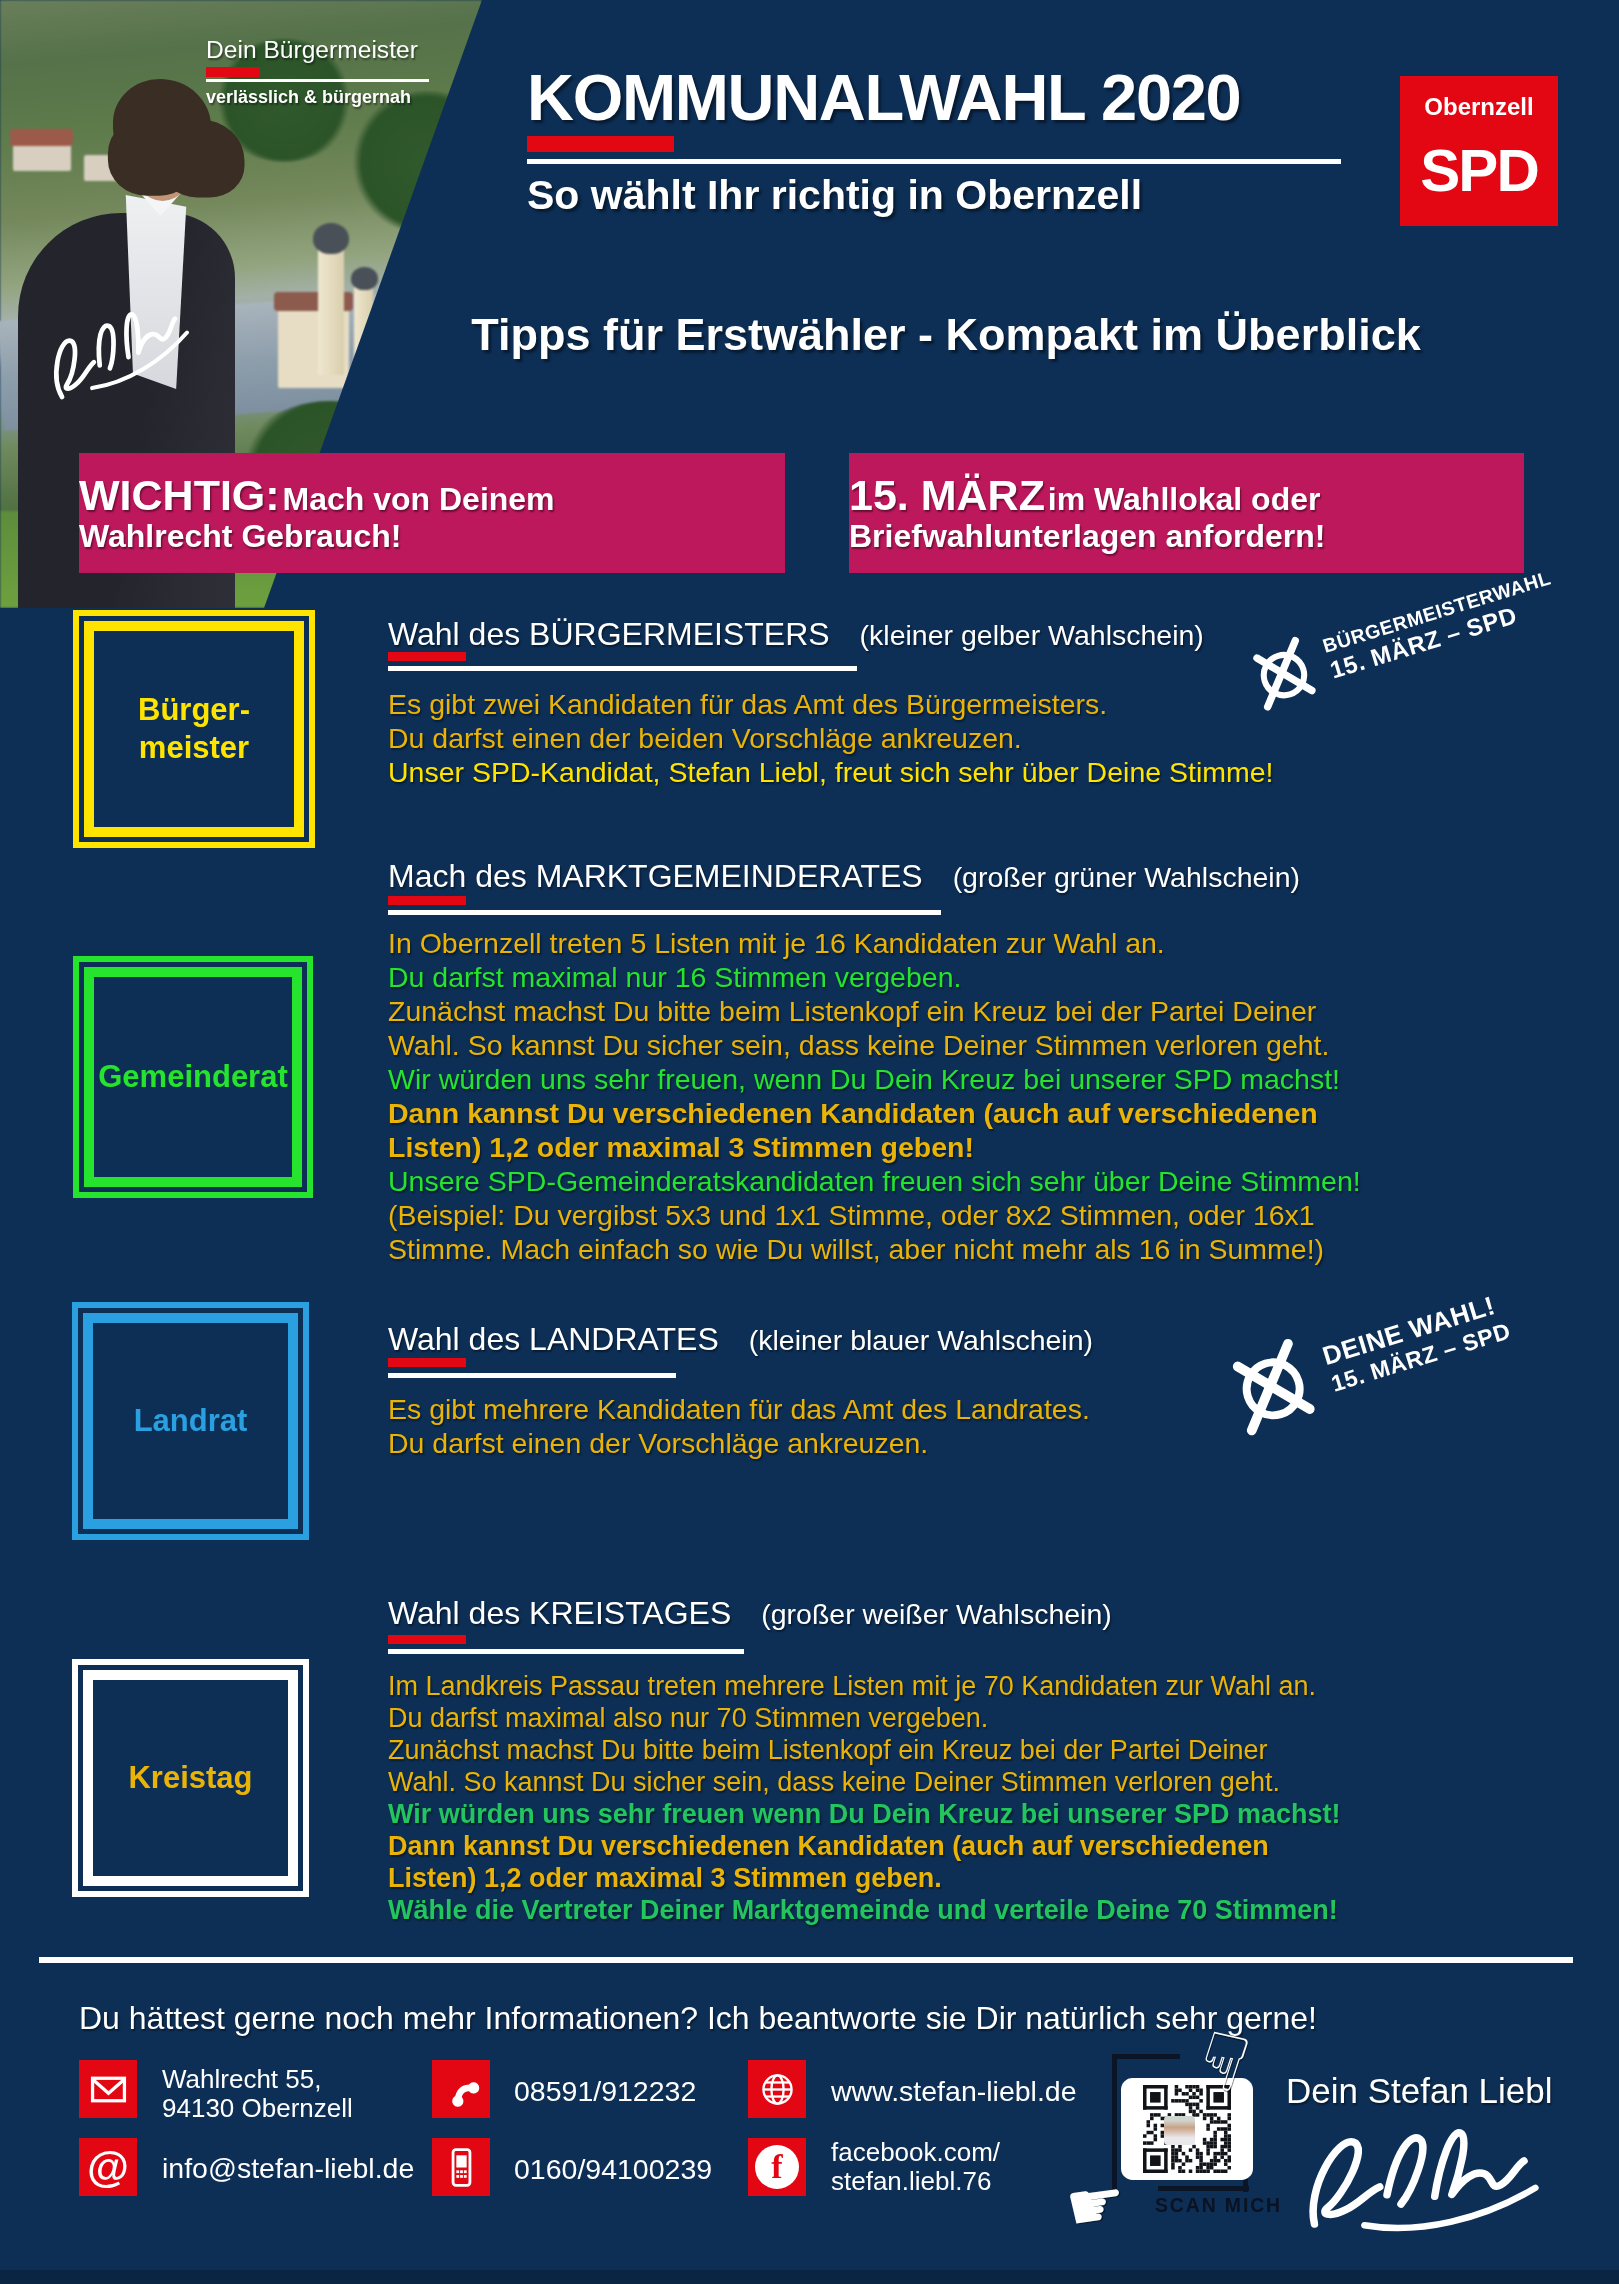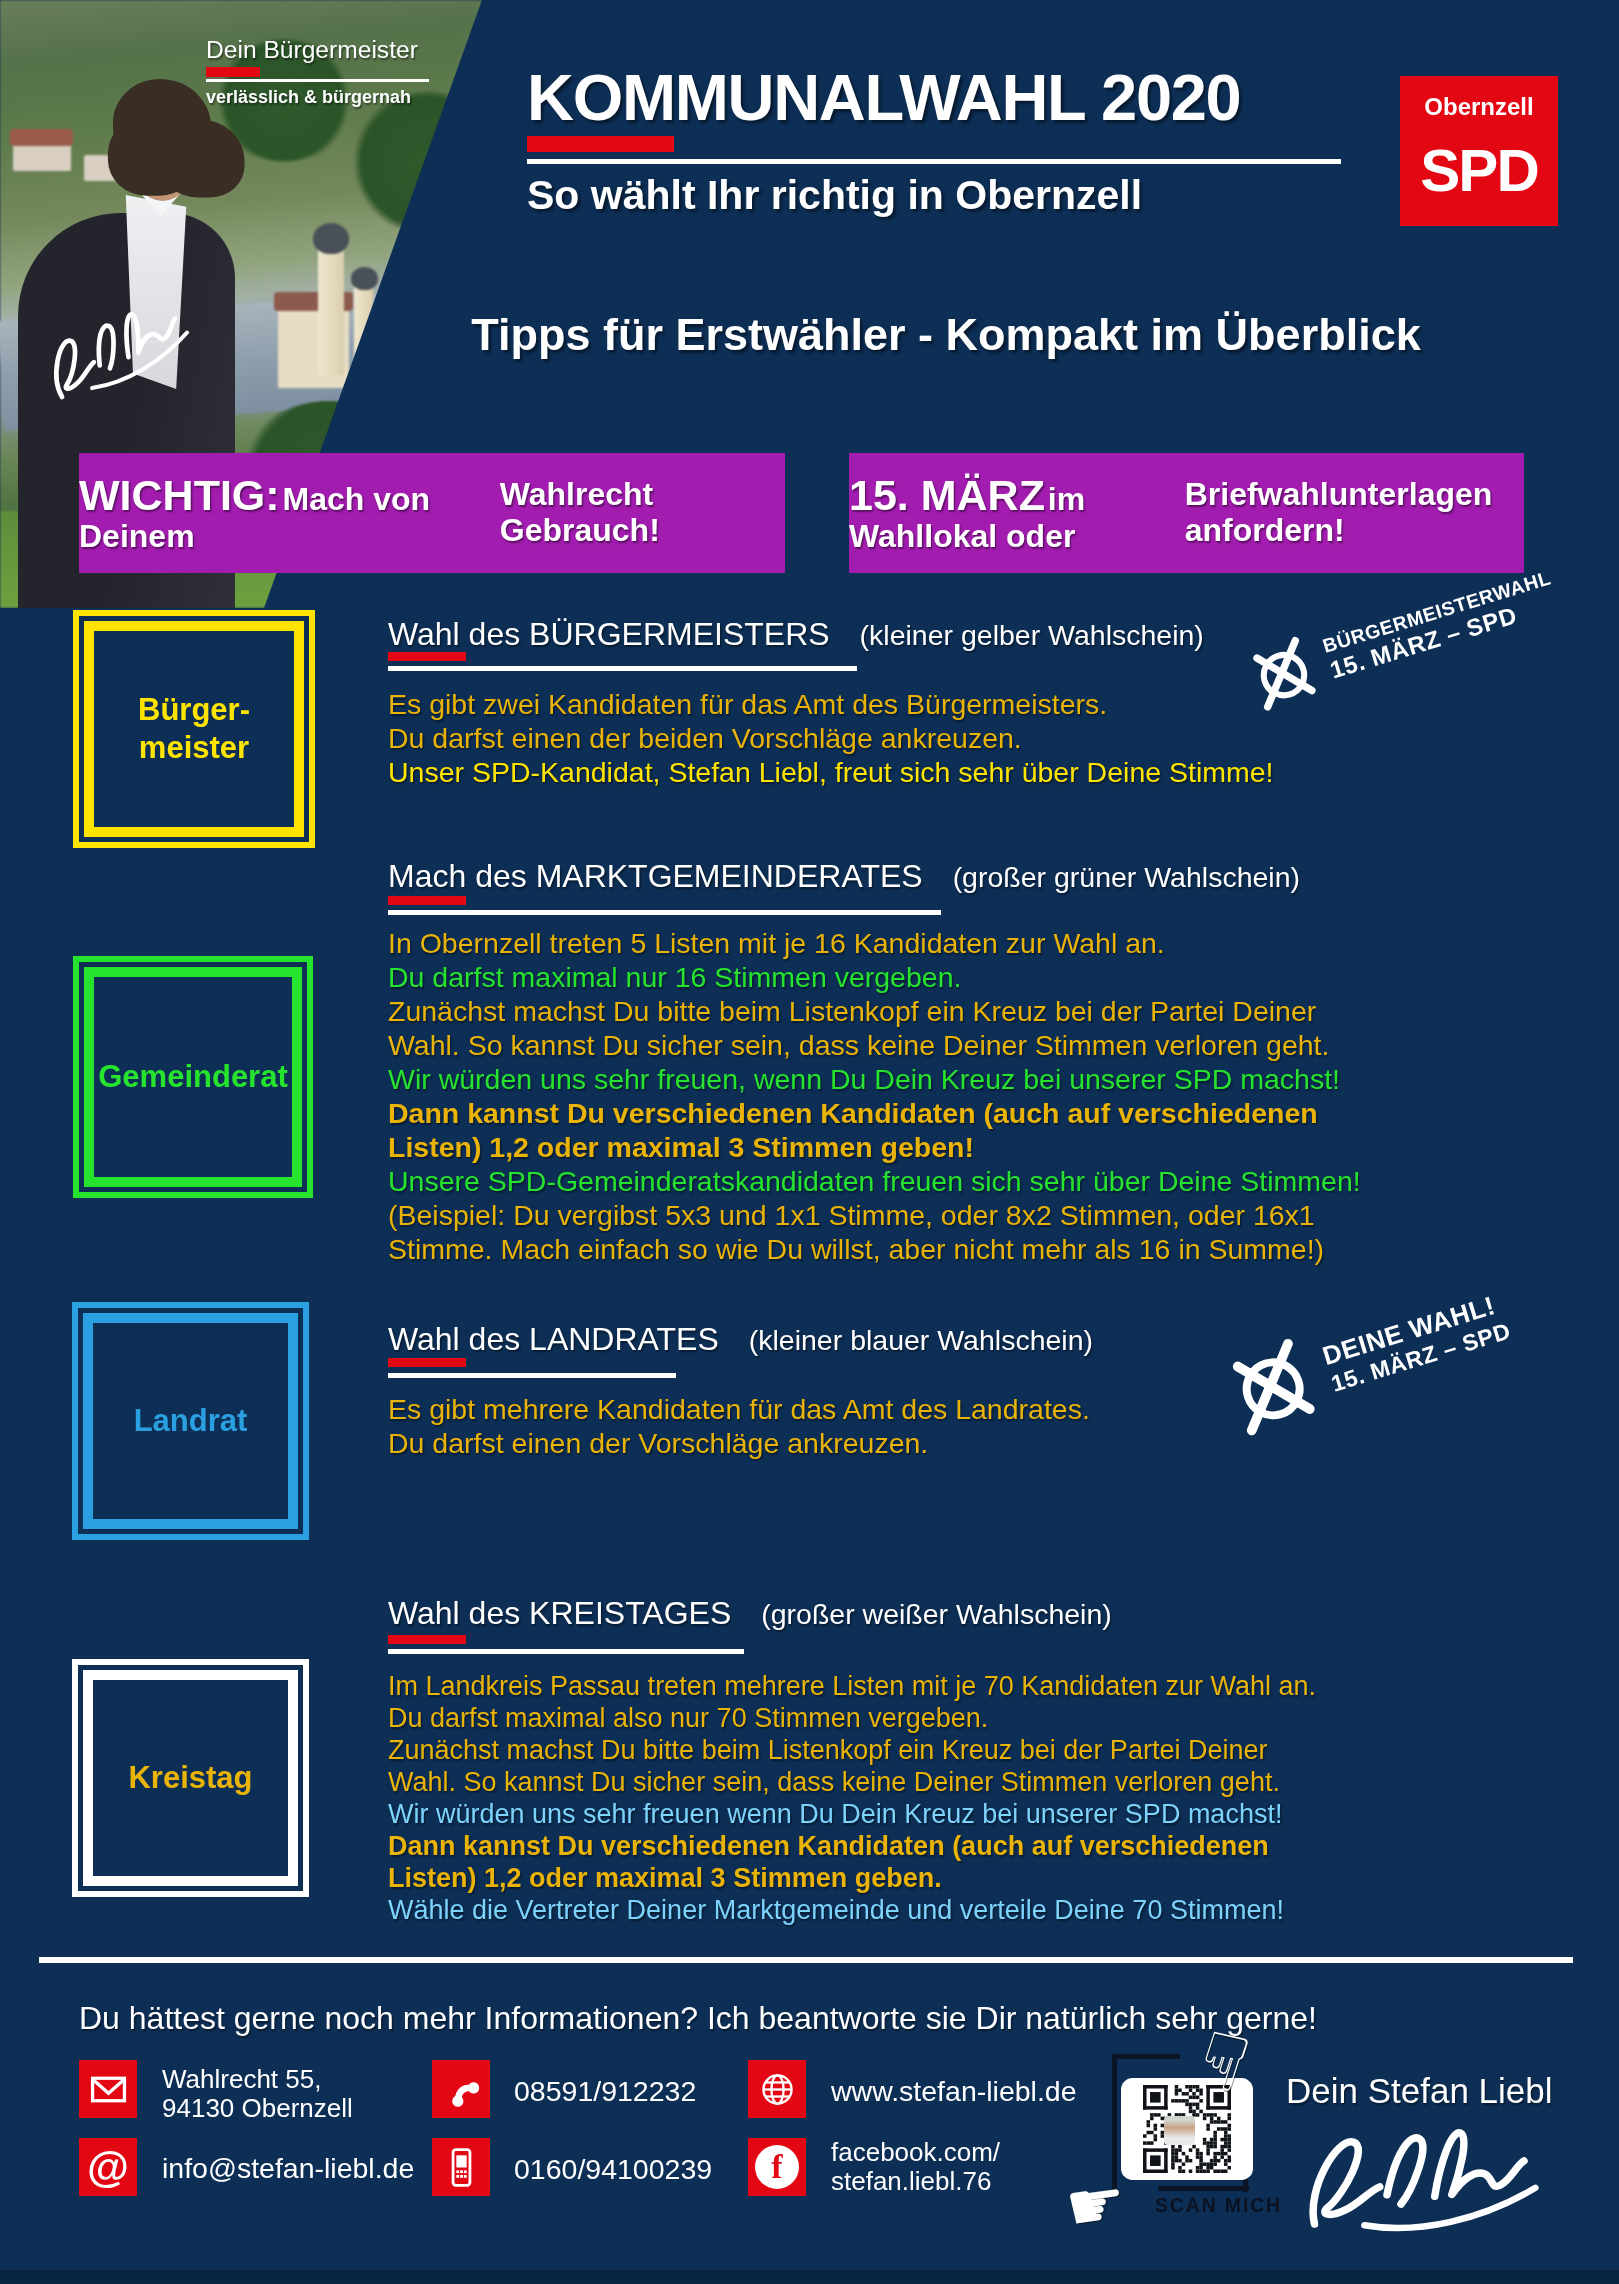--- a/index.html
+++ b/index.html
@@ -6,21 +6,21 @@
   #poster{position:relative;width:1620px;height:2284px;background:#0d2f56;overflow:hidden;
           font-family:"Liberation Sans","DejaVu Sans",sans-serif;color:#fff;}
   .abs{position:absolute;}
   .shadow-big{text-shadow:2.6px 3.2px 2.6px rgba(0,0,0,.45);}
   .shadow-sm{text-shadow:1.3px 1.9px 1.9px rgba(0,0,0,.45);}
   .bold{font-weight:bold;}
   .c-white{color:#eab308;}
   .c-yellow{color:#ffe400;}
   .c-green{color:#26e32e;}
   .c-blue{color:#41acee;}
-  .c-red{color:#7dd3fc;}
+  .c-red{color:#22c55e;font-weight:bold;}
 
   
   #photo{left:0;top:0;width:482px;height:608px;clip-path:polygon(0 0,482px 0,264px 608px,0 608px);}
   #photo-scene{position:absolute;inset:0;filter:blur(1.3px);}
   .ph-base{position:absolute;inset:0;background:linear-gradient(175deg,#6a7f5a 0%,#55724a 10%,#5f7c4c 22%,#74885c 34%,#92a47e 44%,#a3b0a6 49%,#97a6b0 54%,#8798a4 62%,#6f8a5e 69%,#4f7040 79%,#53803a 89%,#67973f 100%);}
   .river{position:absolute;left:0;top:304px;width:100%;height:110px;background:linear-gradient(180deg,#a9b4bc,#8c9dab 55%,#7e90a0);transform:rotate(-4deg);}
   .tree{position:absolute;border-radius:50%;background:radial-gradient(circle,#30592c 0%,#2c5429 62%,rgba(44,84,41,0) 70%);}
   .roof{position:absolute;background:#9c5a4a;border-radius:3.9px;}
   .wall{position:absolute;background:#d8cfc0;border-radius:2.6px;}
   .church-tower{position:absolute;background:linear-gradient(90deg,#efe7cf,#d9cfae);}
@@ -38,21 +38,21 @@
   .redbar{background:#e30613;}
   .whiteline{background:#ffffff;}
 
   #main-title{font-size:65px;font-weight:bold;letter-spacing:-1.3px;}
   #main-sub{font-size:41px;font-weight:bold;}
   #spd-box{left:1400px;top:76px;width:158px;height:150px;background:#e30613;text-align:center;}
   #spd-place{margin-top:17px;font-size:24px;font-weight:bold;}
   #spd-party{margin-top:17px;font-size:60px;font-weight:bold;letter-spacing:-1.9px;line-height:65px;}
   #tagline{left:298px;top:309px;width:1296px;text-align:center;font-size:45px;font-weight:bold;}
 
-  .banner{background:#a21caf;display:flex;flex-direction:row;align-items:center;justify-content:center;line-height:1.12;}
+  .banner{background:#be185d;display:flex;flex-direction:column;align-items:flex-start;justify-content:center;line-height:1.12;}
   .banner .lead{font-size:43px;font-weight:bold;}
   .banner .small{font-size:32px;font-weight:bold;}
 
   .labelbox{border:6.5px solid;display:block;}
   .labelbox .inner{position:absolute;inset:5.2px;border:10.3px solid;display:flex;flex-direction:column;align-items:center;justify-content:center;text-align:center;}
   .labeltext{font-size:31px;font-weight:bold;line-height:38px;}
 
   .sec-h .h-main{font-size:32px;}
   .sec-h .h-note{font-size:28.5px;margin-left:30px;}
   .bodyblock{font-size:28.5px;line-height:34px;white-space:nowrap;}

